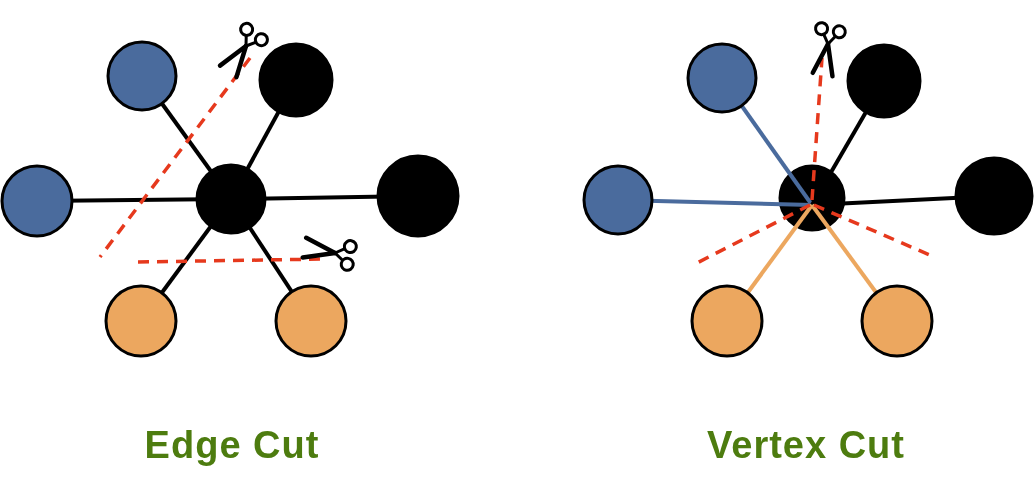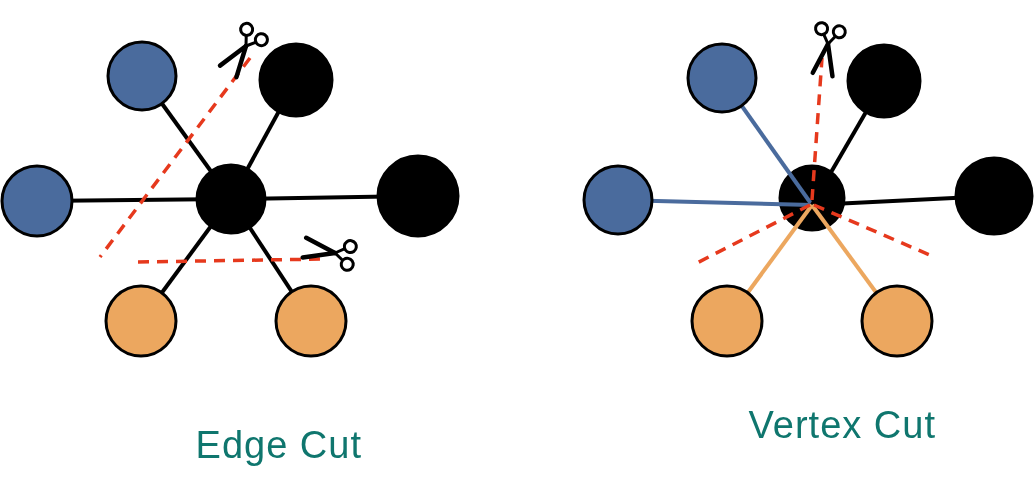--- a/index.html
+++ b/index.html
@@ -4,25 +4,25 @@
 <style>
   html, body { margin: 0; padding: 0; background: #ffffff; }
   body {
     width: 1034px; height: 487px;
     position: relative; overflow: hidden;
     font-family: "Liberation Sans", sans-serif;
   }
   #figure-svg { position: absolute; left: 0; top: 0; }
   .diagram-label {
     position: absolute;
-    text-align: right;
+    text-align: center;
     font-size: 38px;
-    font-weight: 400;
+    font-weight: 700;
     letter-spacing: 1px;
-    color: #0f766e;
+    color: #4d7c0f;
   }
 </style>
 </head>
 <body>
 
 <div>
   <svg id="figure-svg" width="1034" height="487" viewBox="0 0 1034 487" xmlns="http://www.w3.org/2000/svg">
       <g>
         <line x1="231" y1="199" x2="142" y2="76" stroke="#000000" stroke-width="4"></line>
         <line x1="231" y1="199" x2="296" y2="80" stroke="#000000" stroke-width="4"></line>
@@ -82,14 +82,14 @@
           <line x1="0" y1="0" x2="-9" y2="6" stroke-width="3"></line>
           <circle cx="-14" cy="-9" r="6" stroke-width="3"></circle>
           <circle cx="-14" cy="9" r="6" stroke-width="3"></circle>
           <circle cx="0" cy="0" r="2" fill="#000" stroke="none"></circle>
         </g>
       </g>
     </svg>
 
   <div class="diagram-label" style="left:102px; top:424px; width:260px;">Edge Cut</div>
 
-  <div class="diagram-label" style="left:676px; top:404px; width:260px;">Vertex Cut</div>
+  <div class="diagram-label" style="left:676px; top:424px; width:260px;">Vertex Cut</div>
 </div>
 
 </body></html>

